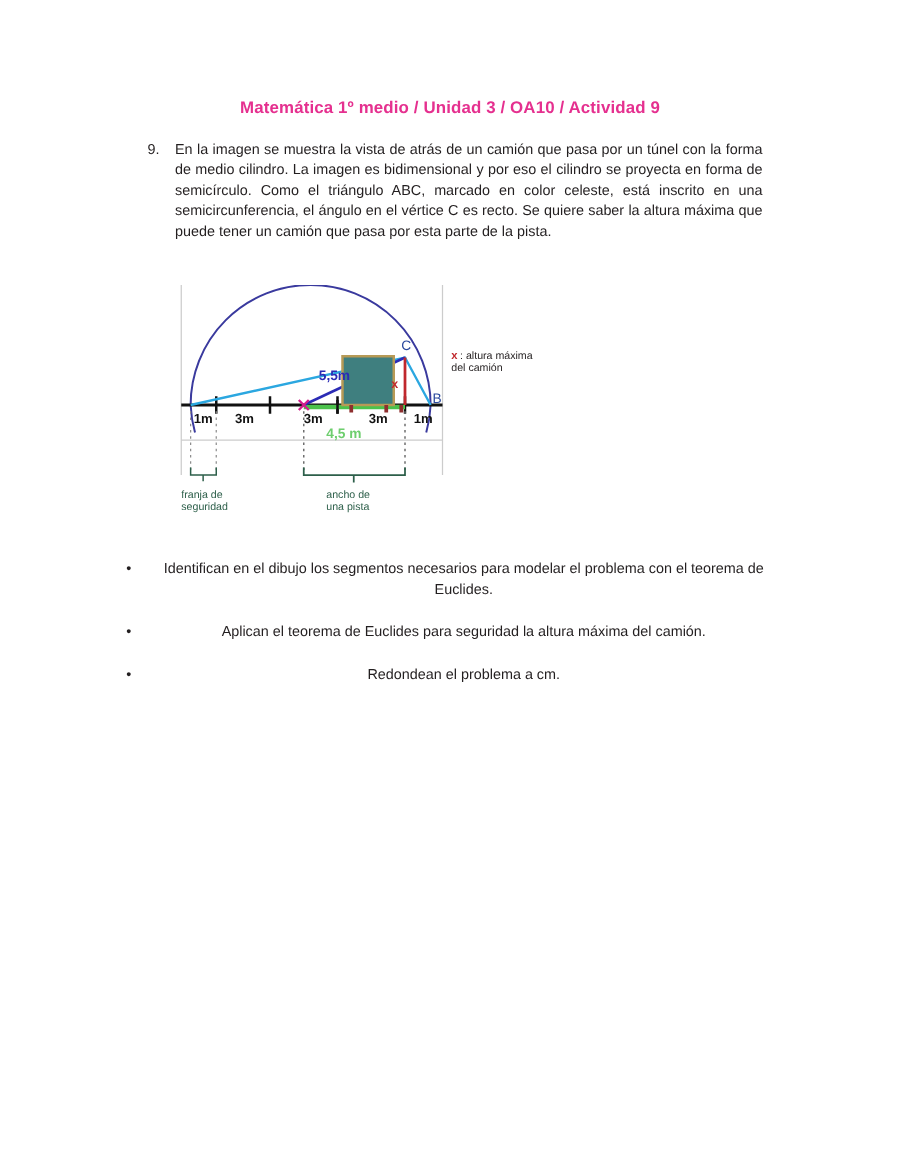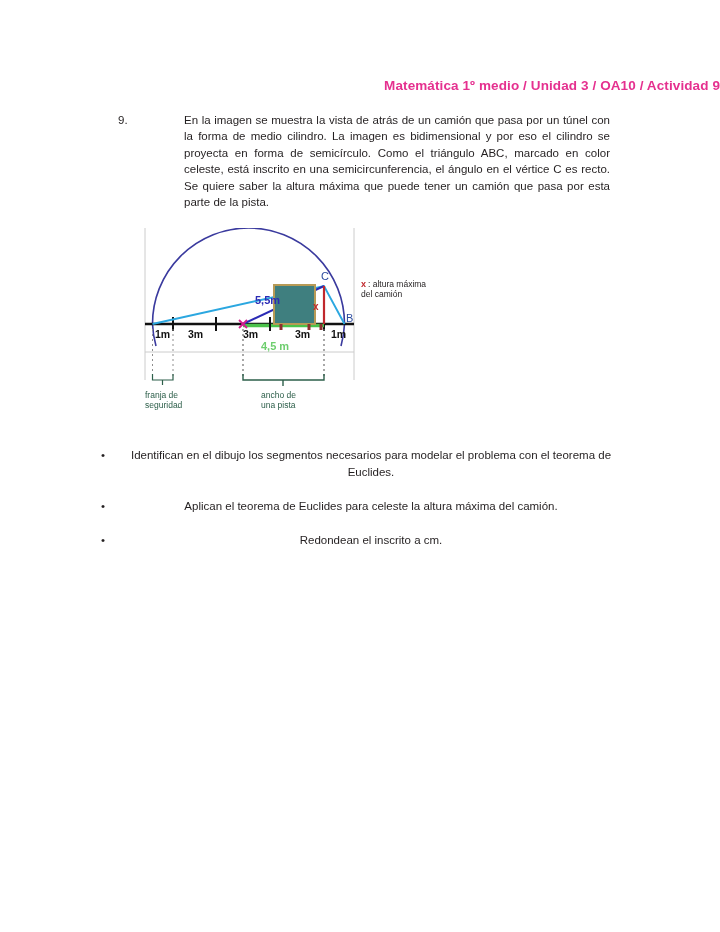--- a/index.html
+++ b/index.html
@@ -21,21 +21,21 @@
     height: 932px;
     box-sizing: border-box;
   }
 
   
   .doc-title {
     position: absolute;
     left: 0;
     top: 78px;
     width: 720px;
-    text-align: right;
+    text-align: center;
     font-size: 13.5px;
     font-weight: bold;
     color: #e5308f;
     letter-spacing: 0.1px;
   }
 
   
   .question {
     position: absolute;
     left: 118px;
@@ -50,21 +50,20 @@
     font-size: 11.5px;
     line-height: 16.4px;
     text-align: left;
   }
   .q-text {
     flex: 1 1 auto;
     font-size: 11.5px;
     line-height: 16.4px;
     text-align: justify;
     text-justify: inter-word;
-    margin-left: 44px;
   }
 
   
   .figure {
     position: absolute;
     left: 143px;
     top: 228px;
     width: 285px;
     height: 195px;
   }
@@ -192,21 +191,21 @@
     </svg>
   </div>
 
   <div class="bullets">
     <div class="bullet-row">
       <div class="bullet-dot">•</div>
       <div class="bullet-text">Identifican en el dibujo los segmentos necesarios para modelar el problema con el teorema de Euclides.</div>
     </div>
     <div class="bullet-row">
       <div class="bullet-dot">•</div>
-      <div class="bullet-text">Aplican el teorema de Euclides para celeste la altura máxima del camión.</div>
+      <div class="bullet-text">Aplican el teorema de Euclides para seguridad la altura máxima del camión.</div>
     </div>
     <div class="bullet-row">
       <div class="bullet-dot">•</div>
-      <div class="bullet-text">Redondean el inscrito a cm.</div>
+      <div class="bullet-text">Redondean el problema a cm.</div>
     </div>
   </div>
 
 </div>
 
 </body></html>

